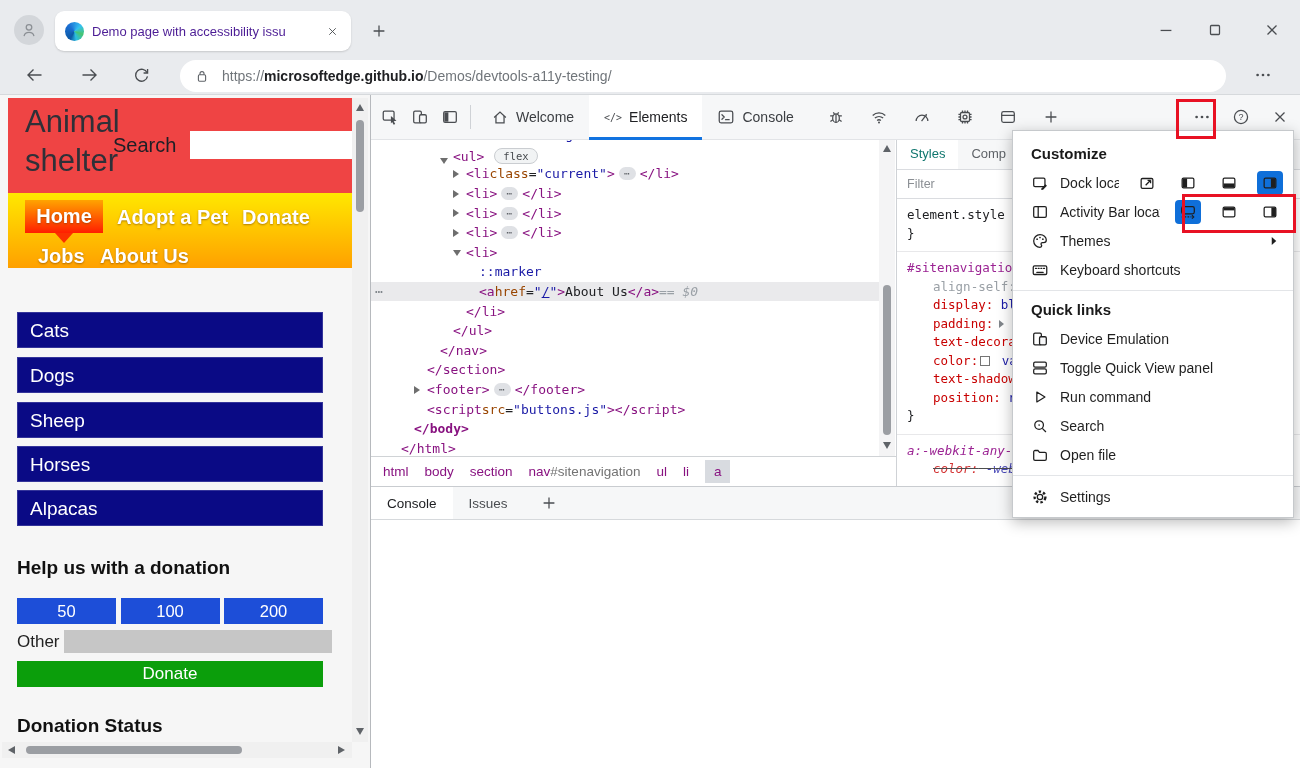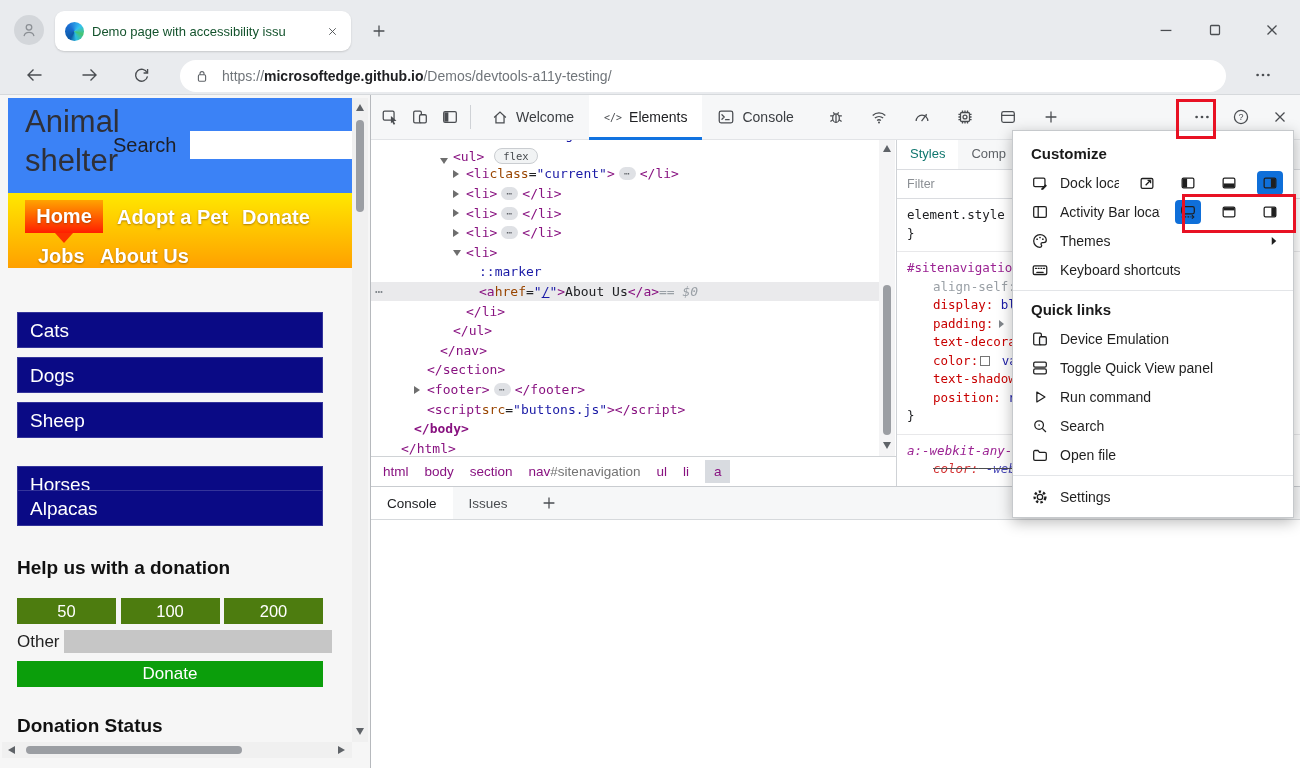--- a/index.html
+++ b/index.html
@@ -10,47 +10,47 @@
   .ic-white{color:#fff}
   
   .tabstrip{position:absolute;left:0;top:0;width:1300px;height:57px;background:#e9ebee}
   .avatar{position:absolute;left:14px;top:15px;width:30px;height:30px;border-radius:50%;
           background:#d3d6da;display:flex;align-items:center;justify-content:center}
   .avatar .ic{color:#8b8f94}
   .tab{position:absolute;left:55px;top:11px;width:296px;height:40px;background:#fff;border-radius:9px;
        display:flex;align-items:center;padding:0 10px;box-shadow:0 1px 2px rgba(0,0,0,.15)}
   .edge-logo{width:19px;height:19px;border-radius:50%;flex:0 0 auto;
        background:conic-gradient(from 210deg,#0c59a4,#1b6fd4 30%,#35c1f1 55%,#46c56f 72%,#2bbde2 88%,#0c59a4)}
-  .tab-title{flex:1;margin:0 8px;font-size:13px;color:#14532d;white-space:nowrap;overflow:hidden}
+  .tab-title{flex:1;margin:0 8px;font-size:13px;color:#4c1d95;white-space:nowrap;overflow:hidden}
   .tab-close{width:18px;height:18px;display:flex;align-items:center;justify-content:center}
   .newtab{position:absolute;left:368px;top:20px;width:22px;height:22px;display:flex;align-items:center;justify-content:center}
   .wc{position:absolute;top:18px;width:24px;height:24px;display:flex;align-items:center;justify-content:center;color:#333}
   .addressbar{position:absolute;left:0;top:57px;width:1300px;height:38px;background:#e9ebee;border-bottom:1px solid #d6d9dc}
   .nav-btn{position:absolute;top:5px;width:26px;height:26px;display:flex;align-items:center;justify-content:center;color:#3c4043}
   .urlpill{position:absolute;left:180px;top:3px;width:1046px;height:32px;background:#fff;border-radius:16px;
            display:flex;align-items:center;padding:0 14px;font-size:14px}
   .url-scheme,.url-path{color:#70757a}.url-domain{color:#202124;font-weight:bold}
   
   .page{position:absolute;left:0;top:95px;width:370px;height:673px;background:#f6f6f6;overflow:hidden}
-  .ph-header{position:absolute;left:8px;top:3px;width:344px;height:95px;background:#3b82f6}
+  .ph-header{position:absolute;left:8px;top:3px;width:344px;height:95px;background:#ef4444}
   .ph-t1{position:absolute;left:17px;top:6px;font-size:31px;color:#2f3038}
   .ph-t2{position:absolute;left:17px;top:45px;font-size:31px;color:#2f3038}
   .ph-search-label{position:absolute;left:105px;top:36px;font-size:20px;color:#1d1f26}
   .ph-search{position:absolute;left:182px;top:33px;width:162px;height:28px;background:#fff;border:none;outline:none;font-size:16px;padding:0 6px}
   .ph-nav{position:absolute;left:8px;top:98px;width:344px;height:75px;
           background:linear-gradient(#ffe800,#ffa000)}
   .ph-nav-item{position:absolute;font-size:20px;font-weight:bold;color:#fff;text-shadow:0 1px 2px rgba(110,60,0,.55);white-space:nowrap}
   .ph-home{left:17px;top:7px;width:78px;height:33px;text-align:center;line-height:33px;
            background:linear-gradient(#ffa400,#ff1e00)}
   .ph-tri{position:absolute;left:47px;top:40px;width:0;height:0;
           border-left:9px solid transparent;border-right:9px solid transparent;border-top:10px solid #fb3000}
   .animal-btn{position:absolute;left:17px;width:306px;height:36px;background:#0a0a85;color:#fff;
           font-size:19px;line-height:36px;padding-left:12px;border:1px solid #34349a}
   .don-head{position:absolute;left:17px;font-size:19px;font-weight:bold;color:#111}
-  .amt-btn{position:absolute;top:503px;width:99px;height:26px;background:#4d7c0f;color:#fff;
+  .amt-btn{position:absolute;top:503px;width:99px;height:26px;background:#1d4ed8;color:#fff;
            font-size:16.5px;text-align:center;line-height:26px}
   .other-label{position:absolute;left:17px;top:537px;font-size:17px;color:#222}
   .other-input{position:absolute;left:64px;top:535px;width:268px;height:23px;background:#c6c6c6;border:none;outline:none;padding:0 6px;font-size:15px}
   .donate-btn{position:absolute;left:17px;top:566px;width:306px;height:26px;background:#0b9e0b;color:#fff;
            font-size:17px;text-align:center;line-height:26px}
   .sb{background:#f0f0f0}
   .sb-thumb{position:absolute;background:#9b9ea3;border-radius:4px}
   .sb-arr{position:absolute;width:0;height:0}
   
   .devtools{position:absolute;left:370px;top:95px;width:930px;height:673px;background:#fff;border-left:1px solid #b6b9bd}
@@ -219,21 +219,21 @@
       <div class="ph-tri"></div>
       <div class="ph-nav-item" style="left: 109px; top: 13px;">Adopt a Pet</div>
       <div class="ph-nav-item" style="left: 234px; top: 13px;">Donate</div>
       <div class="ph-nav-item" style="left: 30px; top: 52px;">Jobs</div>
       <div class="ph-nav-item" style="left: 92px; top: 52px;">About Us</div>
     </div>
   <div id="animal-list">
       <div class="animal-btn" style="top: 217px;">Cats</div>
       <div class="animal-btn" style="top: 262px;">Dogs</div>
       <div class="animal-btn" style="top: 307px;">Sheep</div>
-      <div class="animal-btn" style="top: 371px;">Horses</div>
+      <div class="animal-btn" style="top: 351px;">Horses</div>
       <div class="animal-btn" style="top: 395px;">Alpacas</div>
     </div>
   <div class="don-head" style="top:462px">Help us with a donation</div>
   <div id="amount-row">
       <div class="amt-btn" style="left: 17px;">50</div>
       <div class="amt-btn" style="left: 120.5px;">100</div>
       <div class="amt-btn" style="left: 224px;">200</div>
     </div>
   <label class="other-label">Other</label>
   <input class="other-input" value="" style="">

